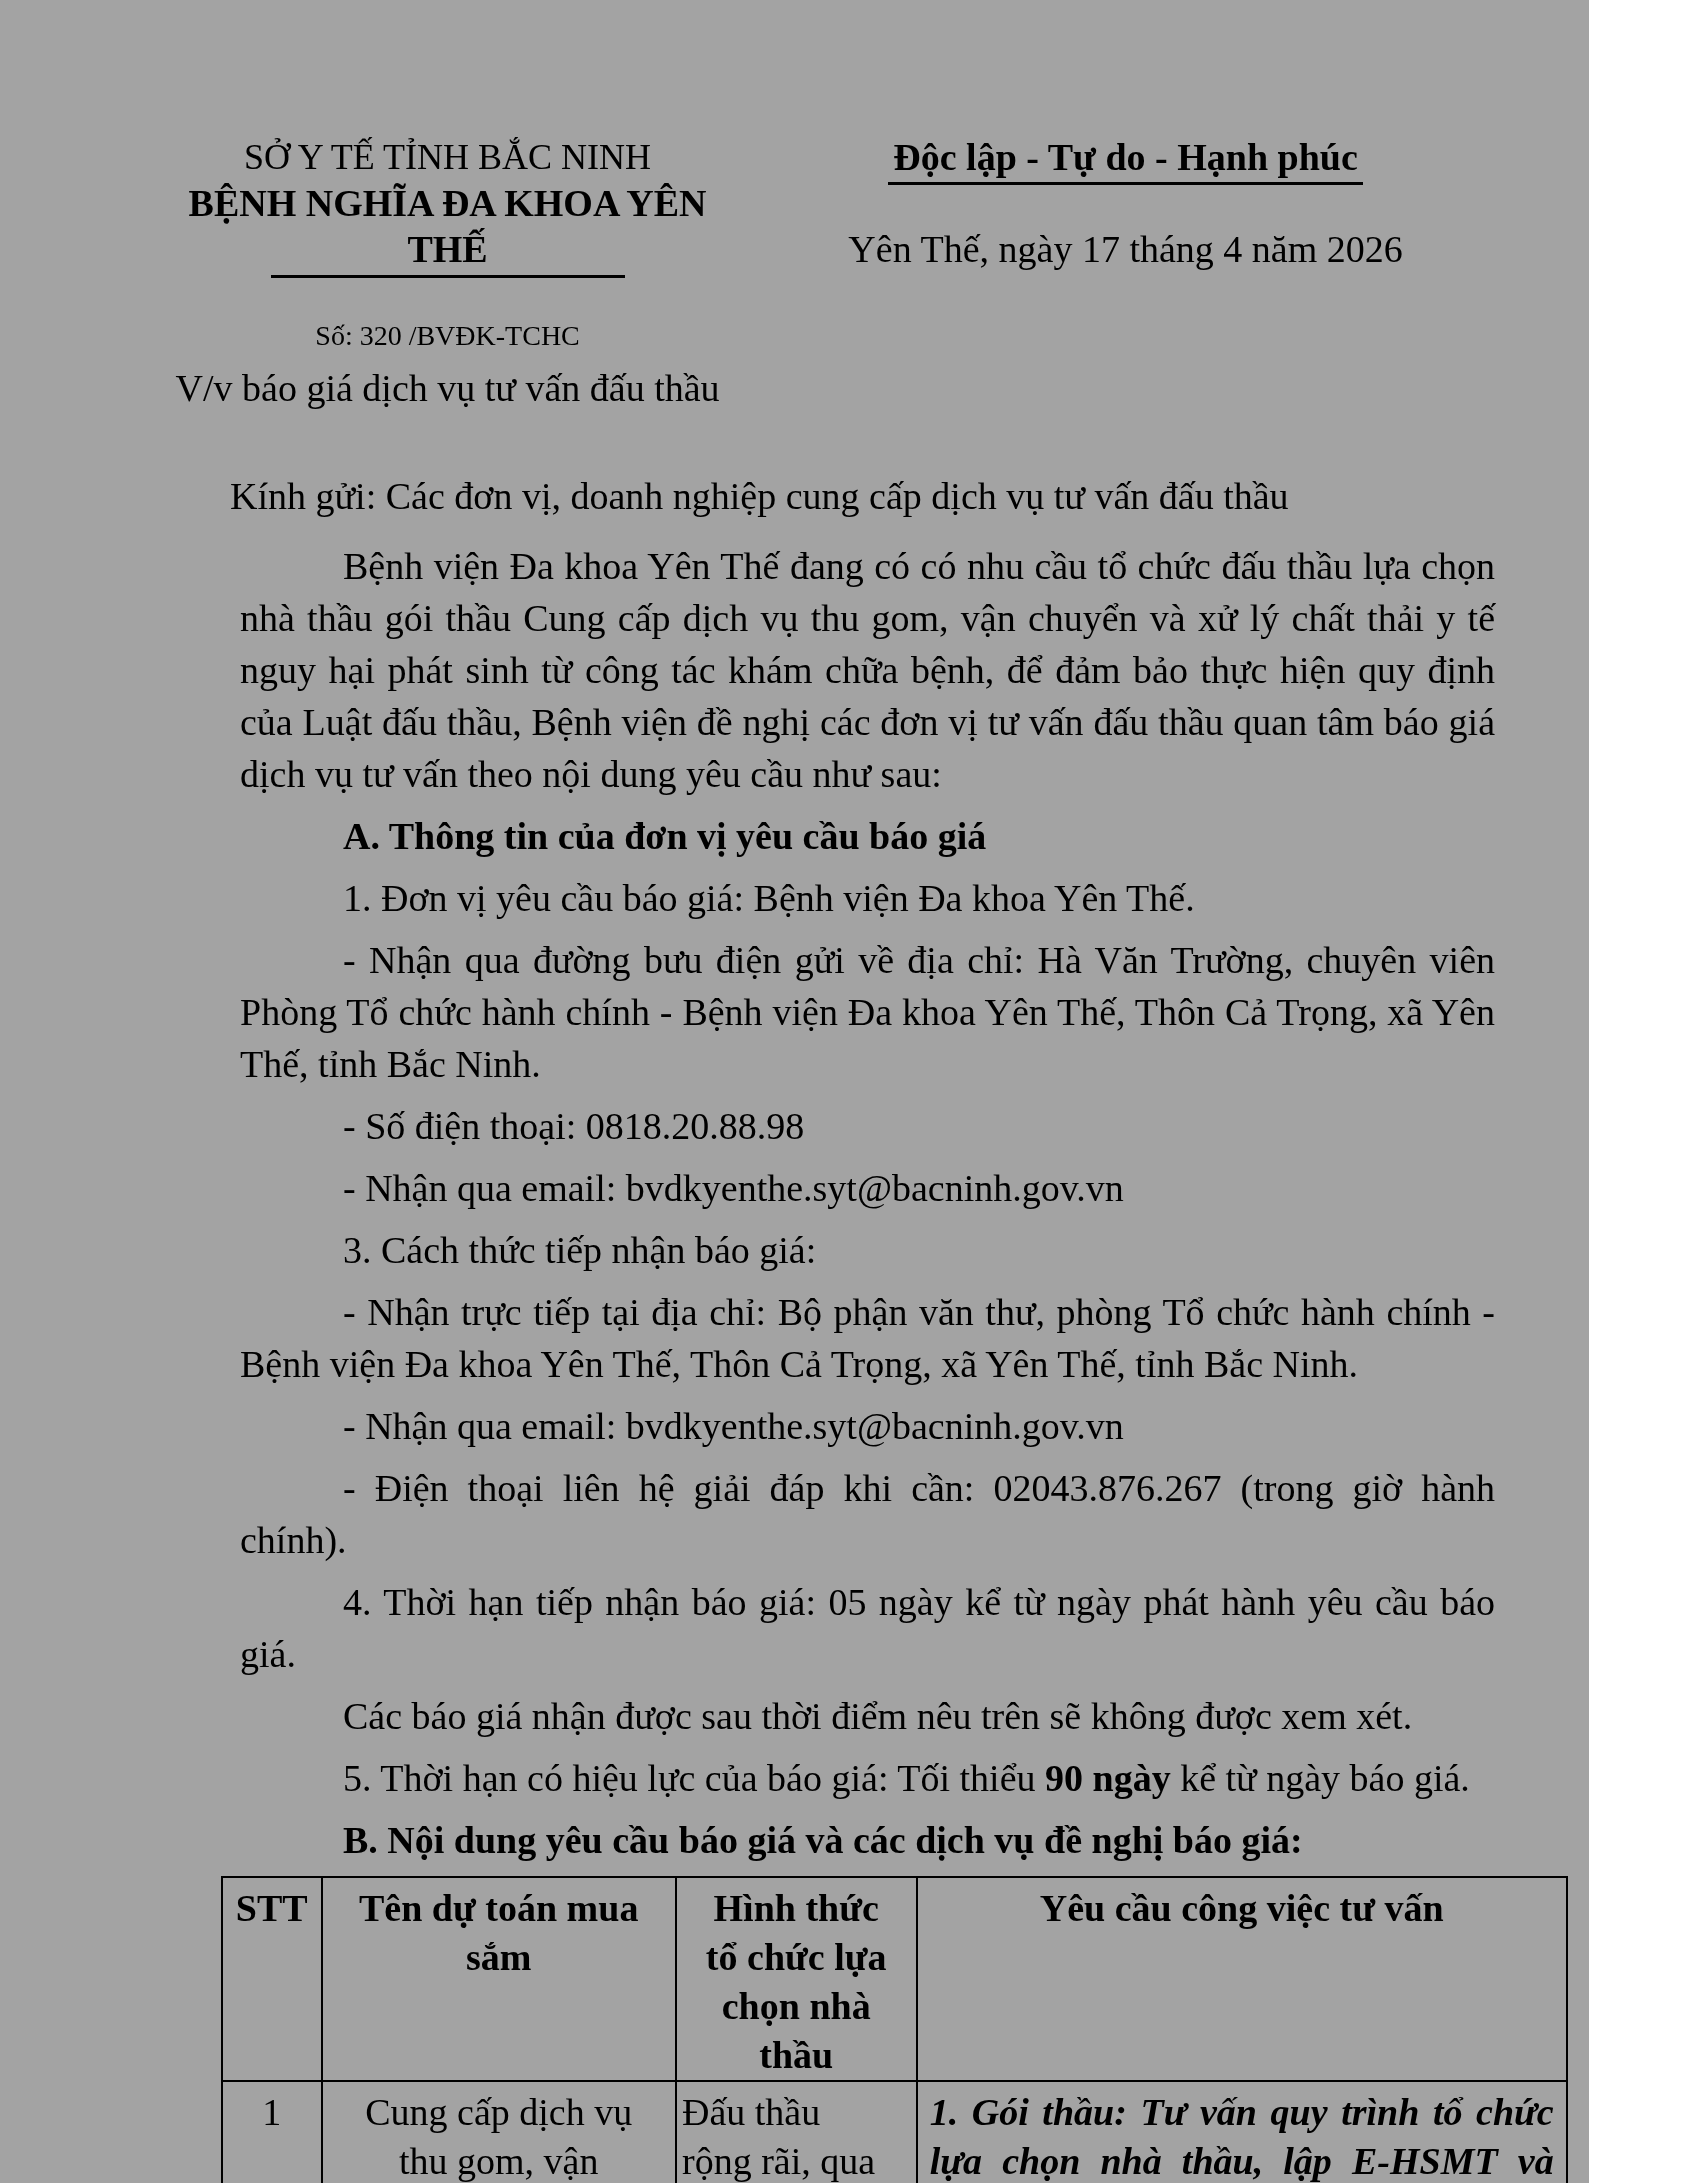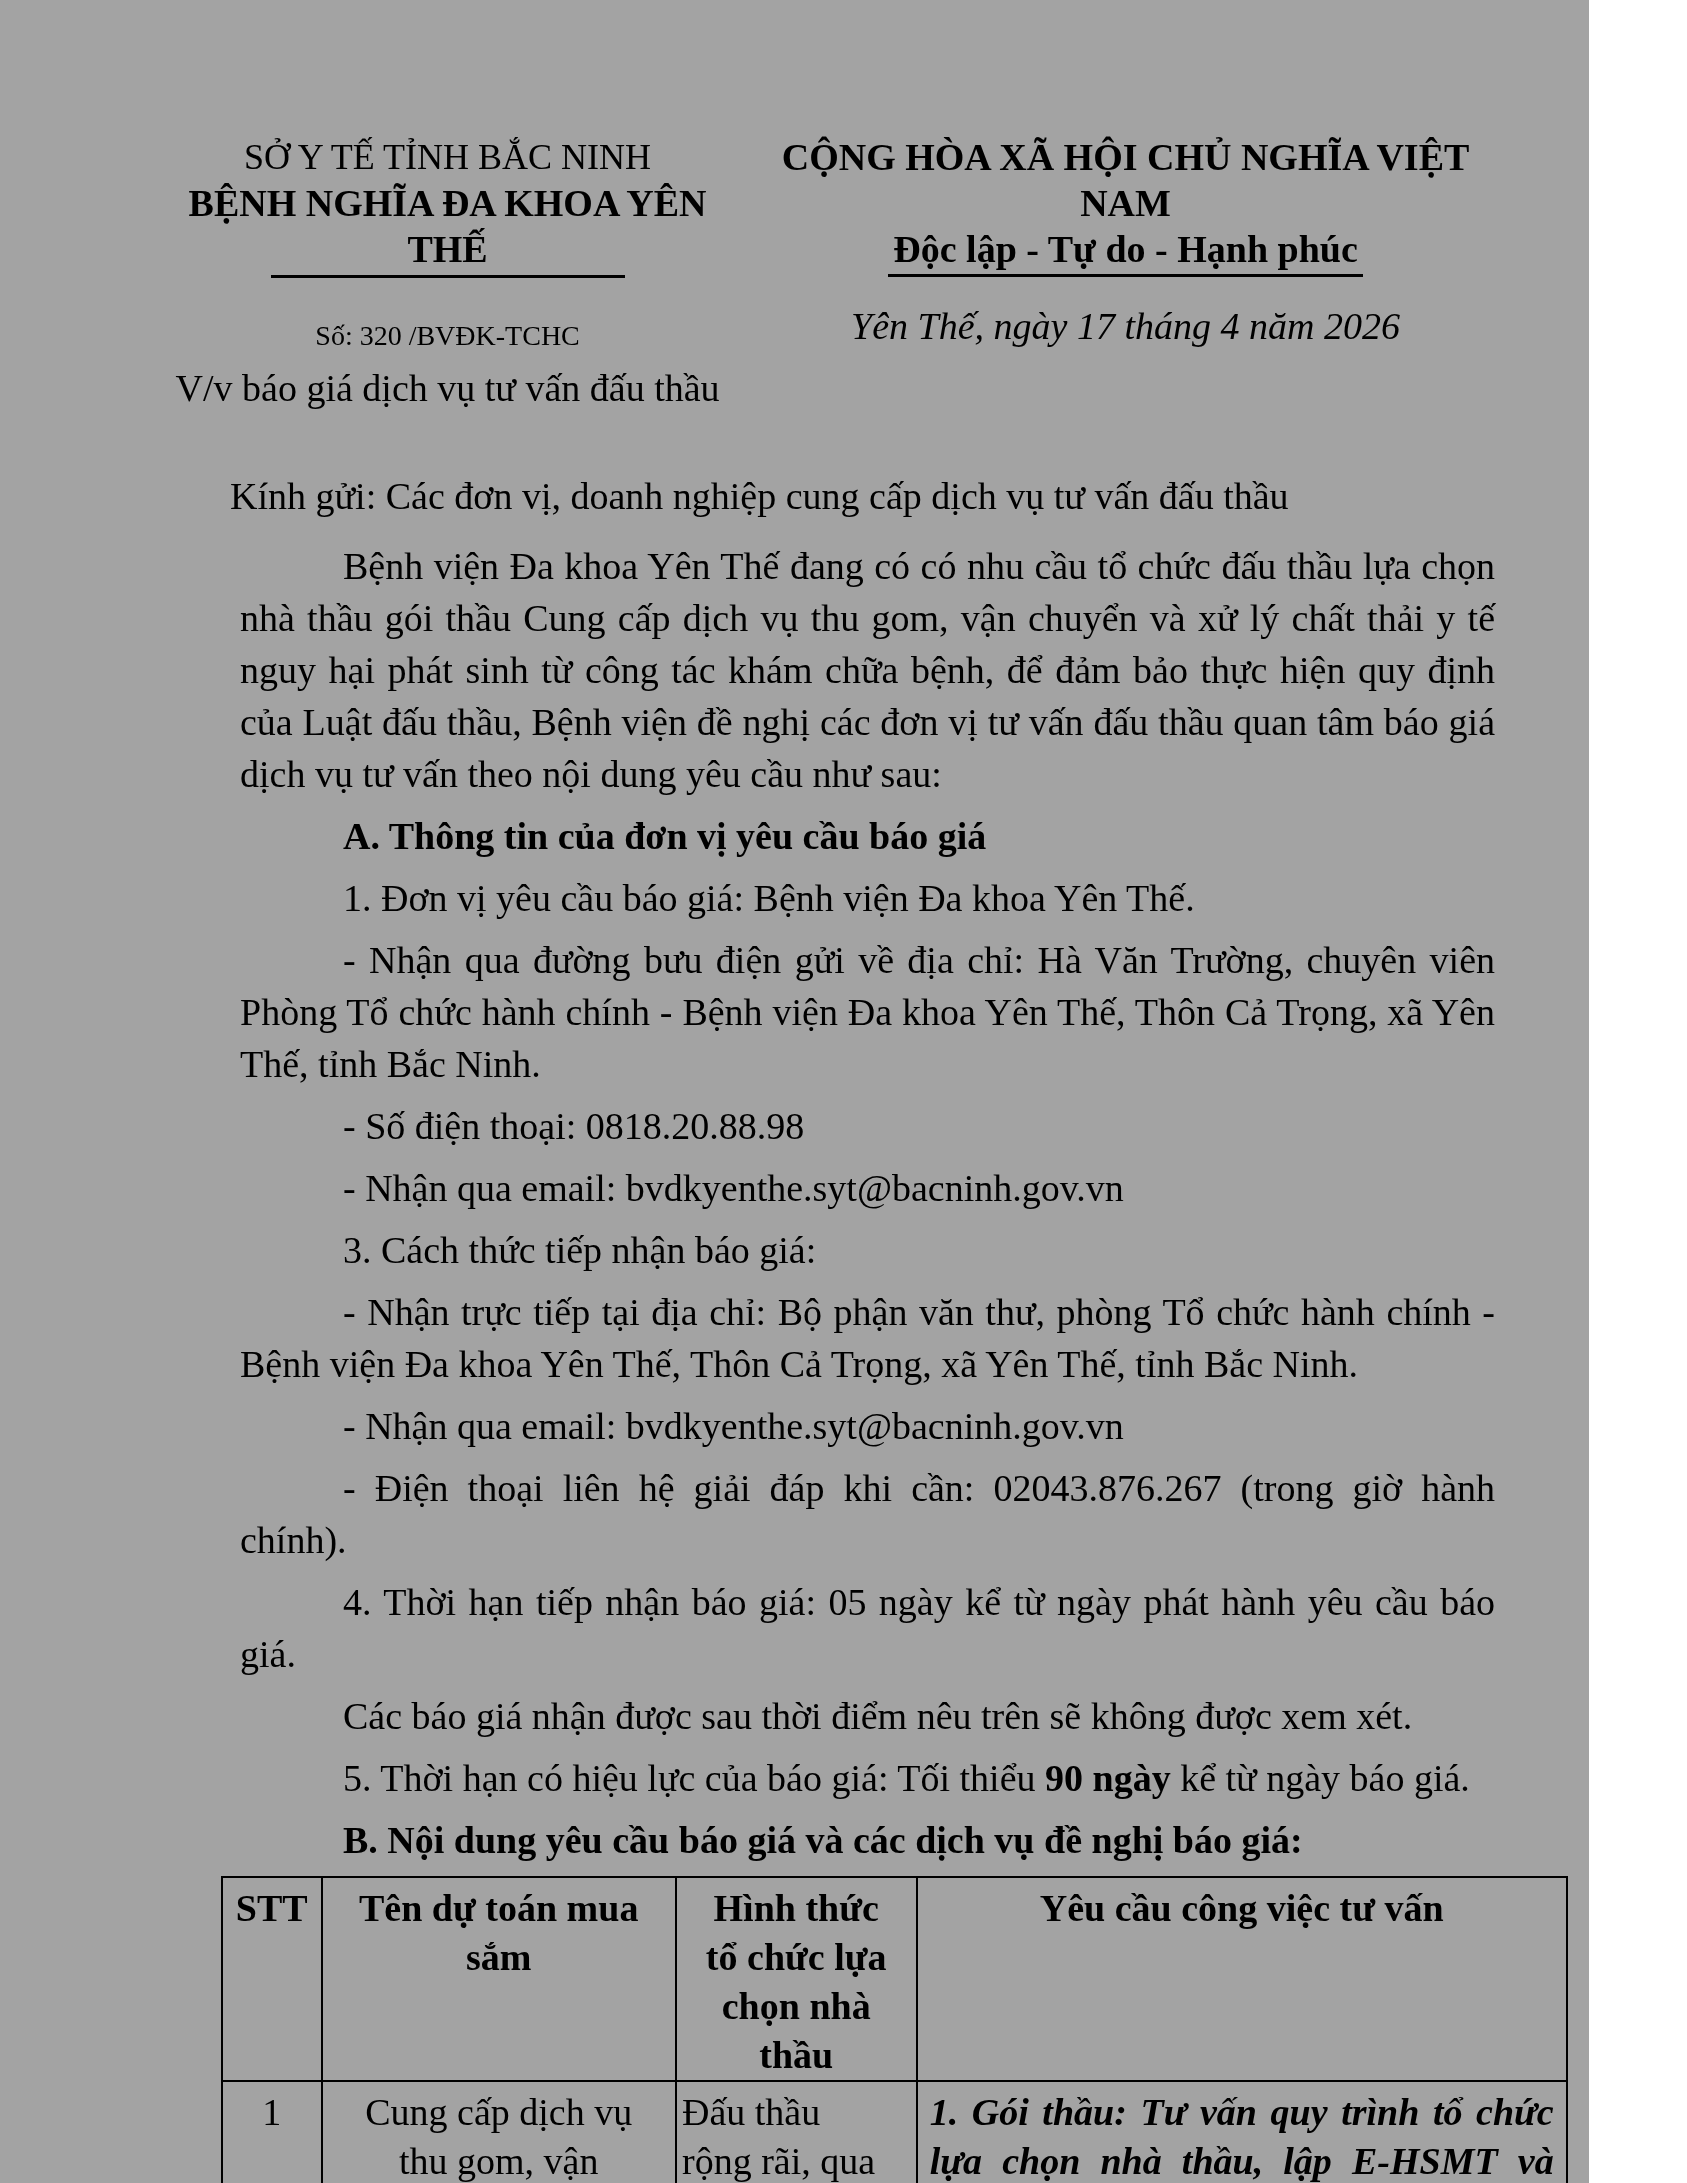--- a/index.html
+++ b/index.html
@@ -18,21 +18,21 @@
   .h-left  { width:609px;  text-align:center; }
   .h-right { width:774px; margin-left:auto; text-align:center; }
   .org-parent { font-size:36px; line-height:46px; }
   .org-name   { font-size:38px; line-height:46px; font-weight:bold; }
   .org-underline { width:354px; height:3.3px; background:#000; margin:2.6px auto 0; }
   .doc-number { font-size:28px; line-height:52px; margin-top:32px; }
   .doc-subject{ font-size:38px; line-height:52px; }
   .motto1 { font-size:38px; line-height:46px; font-weight:bold; }
   .motto2-wrap { line-height:46px; }
   .motto2 { display:inline-block; font-size:38px; font-weight:bold; padding:0 5.3px 2px; border-bottom:3.3px solid #000; }
-  .date-line { font-size:38px; line-height:52px; font-style:italic; margin-top:18px; }
+  .date-line { font-size:38px; line-height:52px; margin-top:33px; }
   
   .salutation { margin-top:56px; font-size:38px; line-height:52px; text-align:left; }
   p.para { margin:10px; font-size:38px; line-height:52px; text-align:justify; text-indent:103px; }
   p.first { margin-top:18px; }
   p.bold { font-weight:bold; }
   .b { font-weight:bold; }
   
   table.quote { border-collapse:collapse; table-layout:fixed; width:1345px; margin-left:-9.3px; font-size:38px; }
   table.quote td { border:2.6px solid #000; vertical-align:top; box-sizing:border-box; overflow:hidden; }
   tr.tr-head { height:198px;border-radius:7px; }
@@ -53,21 +53,20 @@
 
   <div class="header">
     <div class="h-left">
       <div class="org-parent">SỞ Y TẾ TỈNH BẮC NINH</div>
       <div class="org-name">BỆNH NGHĨA ĐA KHOA YÊN THẾ</div>
       <div class="org-underline"></div>
       <div class="doc-number">Số: 320 /BVĐK-TCHC</div>
       <div class="doc-subject">V/v báo giá dịch vụ tư vấn đấu thầu</div>
     </div>
     <div class="h-right">
-      <div class="motto1">CỘNG HÒA XÃ HỘI CHỦ NGHĨA VIỆT NAM</div>
       <div class="motto2-wrap"><span class="motto2">Độc lập - Tự do - Hạnh phúc</span></div>
       <div class="date-line">Yên Thế, ngày 17 tháng 4 năm 2026</div>
     </div>
   </div>
 
   <div class="salutation">Kính gửi: Các đơn vị, doanh nghiệp cung cấp dịch vụ tư vấn đấu thầu</div>
 
   <p class="para first">Bệnh viện Đa khoa Yên Thế đang có có nhu cầu tổ chức đấu thầu lựa chọn nhà thầu gói thầu Cung cấp dịch vụ thu gom, vận chuyển và xử lý chất thải y tế nguy hại phát sinh từ công tác khám chữa bệnh, để đảm bảo thực hiện quy định của Luật đấu thầu, Bệnh viện đề nghị các đơn vị tư vấn đấu thầu quan tâm báo giá dịch vụ tư vấn theo nội dung yêu cầu như sau:</p>
 
   <p class="para bold">A. Thông tin của đơn vị yêu cầu báo giá</p>

